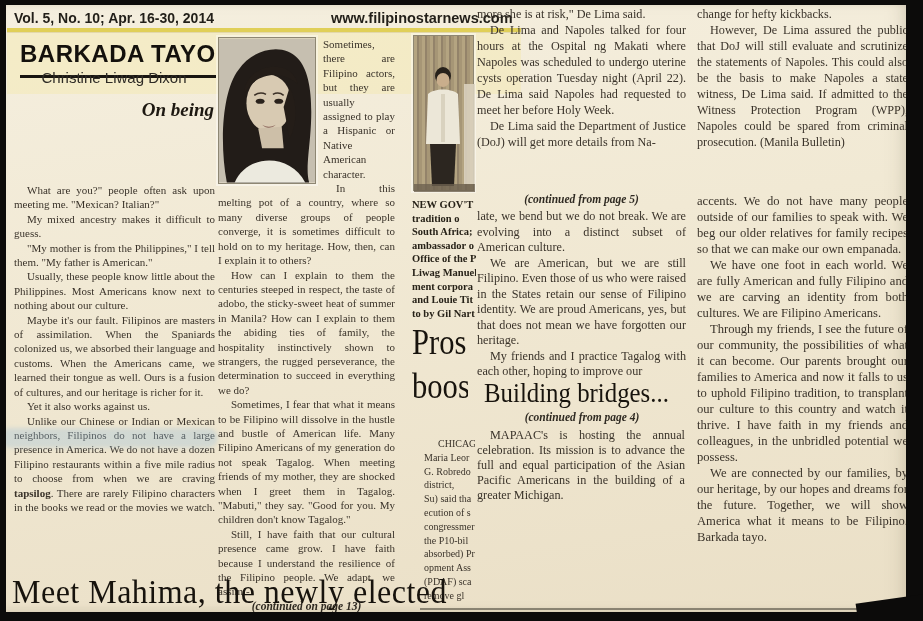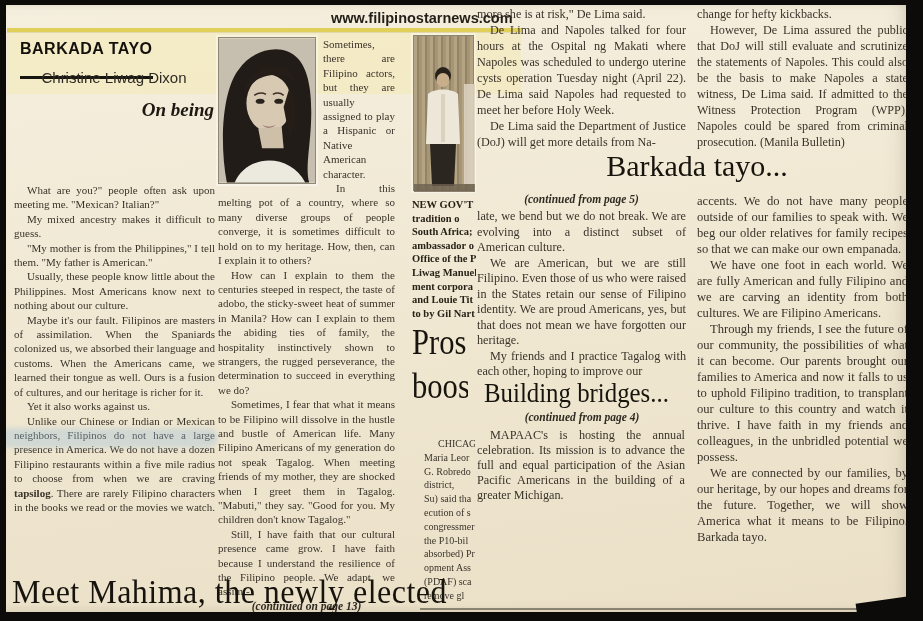--- a/index.html
+++ b/index.html
@@ -10,22 +10,22 @@
   .abs{position:absolute;}
   
   .frame{position:absolute;background:#0c0b0a;z-index:40;}
   .vignette{position:absolute;inset:0;z-index:30;pointer-events:none;
     box-shadow:inset -24px 0 26px -16px rgba(70,58,34,.5), inset 0 -12px 16px -10px rgba(70,58,34,.4), inset 0 6px 10px -6px rgba(70,58,34,.35);}
   
   .mast{font-family:"Liberation Sans",sans-serif;font-weight:bold;font-size:14px;color:#221f19;white-space:nowrap;}
   .rule{background:#e0cf58;box-shadow:0 1px 0 rgba(120,100,20,.25);}
   .band{background:rgba(243,232,173,.45);}
   
-  .sec-title{font-family:"Liberation Sans",sans-serif;font-weight:bold;font-size:16px;letter-spacing:.5px;color:#14110c;
-    border-bottom:3px solid #181510;padding-bottom:18px;display:inline-block;}
+  .sec-title{font-family:"Liberation Sans",sans-serif;font-weight:bold;font-size:24px;letter-spacing:.5px;color:#14110c;
+    border-bottom:3px solid #181510;padding-bottom:7px;display:inline-block;}
   .byline{font-family:"Liberation Sans",sans-serif;font-size:15px;color:#2e2b25;text-align:center;}
   .head-sm{font-weight:bold;font-size:19px;line-height:24px;text-align:right;color:#1d1811;font-style:italic;}
   .body-text{font-size:11px;line-height:14.4px;text-align:justify;color:#3a332a;}
   .body-text p{margin:0;text-indent:13px;}
   .body-text p.lead{text-indent:0;}
   .bt2{font-size:12.2px;line-height:16px;}
   .bt3{font-size:12.2px;line-height:15.5px;}
   .bt4{font-size:12.6px;line-height:16px;}
   .bt5{font-size:12.2px;line-height:15px;}
   .cont-line{font-style:italic;font-weight:bold;font-size:11.5px;text-align:center;color:#2f2a22;}
@@ -36,20 +36,21 @@
   .watermark{background:rgba(150,190,222,.32);border-radius:10px;filter:blur(2px);}
   .photo-frame{border:1px solid #8e8773;box-shadow:0 0 0 2px rgba(255,255,255,.4);}
   .stripes{background:repeating-linear-gradient(90deg,#b4a481 0 3px,#93836a 3px 5px,#a69676 5px 8px);}
   .hr-bottom{background:#6f695c;opacity:.75;}
 </style>
 </head>
 <body>
 
 <div id="canvas">
 
+  <div class="abs mast" style="left:14px;top:10px;">Vol. 5, No. 10; Apr. 16-30, 2014</div>
   <div class="abs mast" style="left:331px;top:10px;font-size:14.5px;">www.filipinostarnews.com</div>
   <div class="abs rule" style="left:7px;top:28px;width:514px;height:4px;"></div>
   <div class="abs band" style="left:7px;top:32px;width:514px;height:62px;"></div>
 
   <div class="abs" style="left:20px;top:40px;">
     <span class="sec-title">BARKADA TAYO</span>
   </div>
   <div class="abs byline" style="left:14px;top:69px;width:200px;">Christine Liwag Dixon</div>
   <div class="abs head-sm" style="left:14px;top:98px;width:200px;">
     <div>On being</div>
@@ -134,21 +135,20 @@
   <div class="abs body-text bt2" style="left:477px;top:6px;width:209px;">
     <p class="lead">more she is at risk," De Lima said.</p>
     <p>De Lima and Napoles talked for four hours at the Ospital ng Makati where Napoles was scheduled to undergo uterine cysts operation Tuesday night (April 22). De Lima said Napoles had requested to meet her before Holy Week.</p>
     <p>De Lima said the Department of Justice (DoJ) will get more details from Na-</p>
   </div>
   <div class="abs body-text bt2" style="left:697px;top:6px;width:211px;">
     <p class="lead">change for hefty kickbacks.</p>
     <p>However, De Lima assured the public that DoJ will still evaluate and scrutinize the statements of Napoles. This could also be the basis to make Napoles a state witness, De Lima said. If admitted to the Witness Protection Program (WPP), Napoles could be spared from criminal prosecution. (Manila Bulletin)</p>
   </div>
 
-  <div class="abs big-head" style="left:566px;top:149px;width:262px;text-align:center;font-size:30px;">Barkada tayo...</div>
   <div class="abs cont-line" style="left:477px;top:193px;width:209px;">(continued from page 5)</div>
   <div class="abs body-text bt3" style="left:477px;top:209px;width:209px;">
     <p class="lead">late, we bend but we do not break. We are evolving into a distinct subset of American culture.</p>
     <p>We are American, but we are still Filipino. Even those of us who were raised in the States retain our sense of Filipino identity. We are proud Americans, yes, but that does not mean we have forgotten our heritage.</p>
     <p>My friends and I practice Tagalog with each other, hoping to improve our</p>
   </div>
   <div class="abs body-text bt4" style="left:697px;top:193px;width:211px;">
     <p class="lead">accents. We do not have many people outside of our families to speak with. We beg our older relatives for family recipes so that we can make our own empanada.</p>
     <p>We have one foot in each world. We are fully American and fully Filipino and we are carving an identity from both cultures. We are Filipino Americans.</p>
     <p>Through my friends, I see the future of our community, the possibilities of what it can become. Our parents brought our families to America and now it falls to us to uphold Filipino tradition, to transplant our culture to this country and watch it thrive. I have faith in my friends and colleagues, in the unbridled potential we possess.</p>

